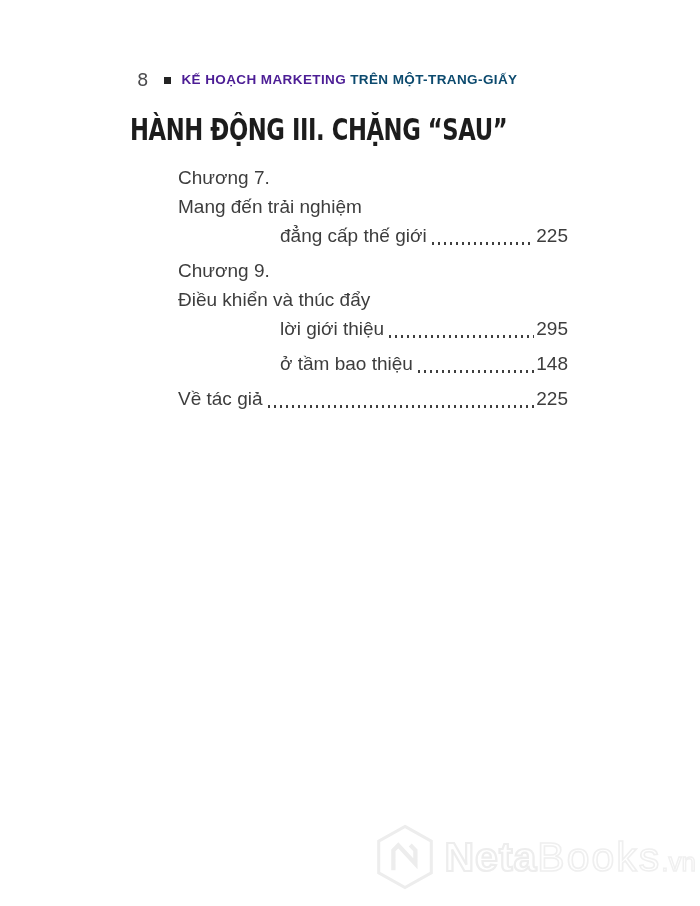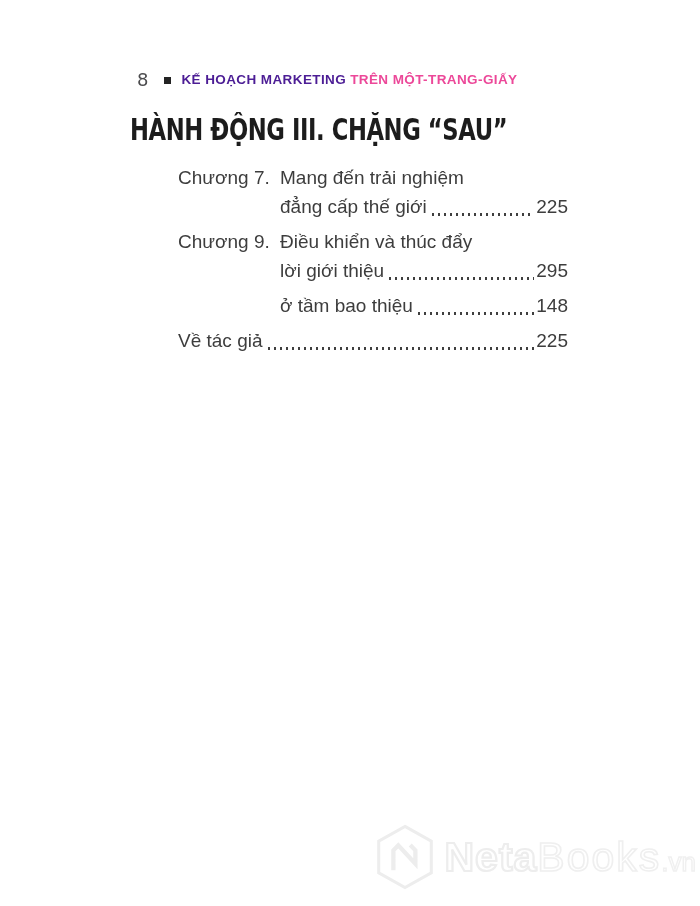--- a/index.html
+++ b/index.html
@@ -19,39 +19,39 @@
   .pnum {
     font-family: "DejaVu Sans", sans-serif;
     font-size: 18px; color: #4c4c4e; line-height: 1;
   }
   .sq {
     display: inline-block; width: 7px; height: 7px;
     background: #232323; margin: 0 10px 0 16px;
   }
   .htitle { font-size: 13.5px; font-weight: bold; letter-spacing: 0.4px; line-height: 1; white-space: nowrap; }
   .ht-light { color: #4c1d95; margin-top: 36px; }
-  .ht-dark  { color: #ec4899; margin-left: 4px; margin-top: 8px; }
+  .ht-dark  { color: #0c4a6e; margin-left: 4px; margin-top: 8px; }
 
   
   .section-heading {
     position: absolute; left: 130px; top: 112px;
     font-family: "DejaVu Sans", sans-serif;
     font-size: 27px; font-weight: 900; color: #1c1c1c;
     letter-spacing: -0.5px; white-space: nowrap;
     transform: scaleX(0.84) scaleY(1.12);
     transform-origin: left top;
   }
 
   
   .toc {
     position: absolute; left: 178px; top: 163px; width: 390px;
     font-size: 19px; color: #3d3d3d; line-height: 29px;
   }
   .entry { margin-bottom: 6px; }
-  .row { display: flex; }
+  .row { display: flex; flex-direction: column; }
   .label { width: 102px; flex-shrink: 0; }
   .row2 { display: flex; margin-left: 102px; }
   .row-single { display: flex; text-align: center; }
   .leader {
     flex: 1; align-self: flex-end;
     height: 3px; margin: 0 2px 5px 3px;
     background-image: radial-gradient(circle, #3f3f3f 1.25px, rgba(0,0,0,0) 1.45px);
     background-size: 6px 3px;
     background-repeat: repeat-x;
     background-position: left bottom;

